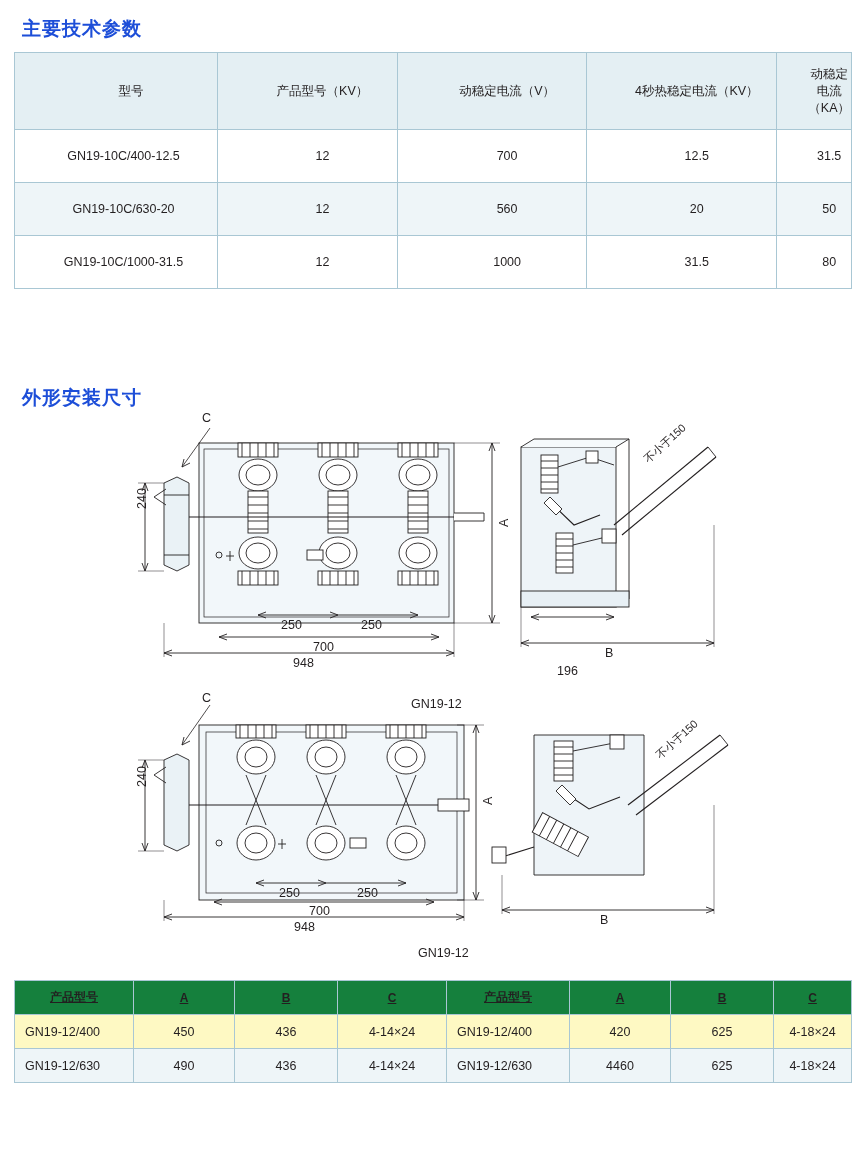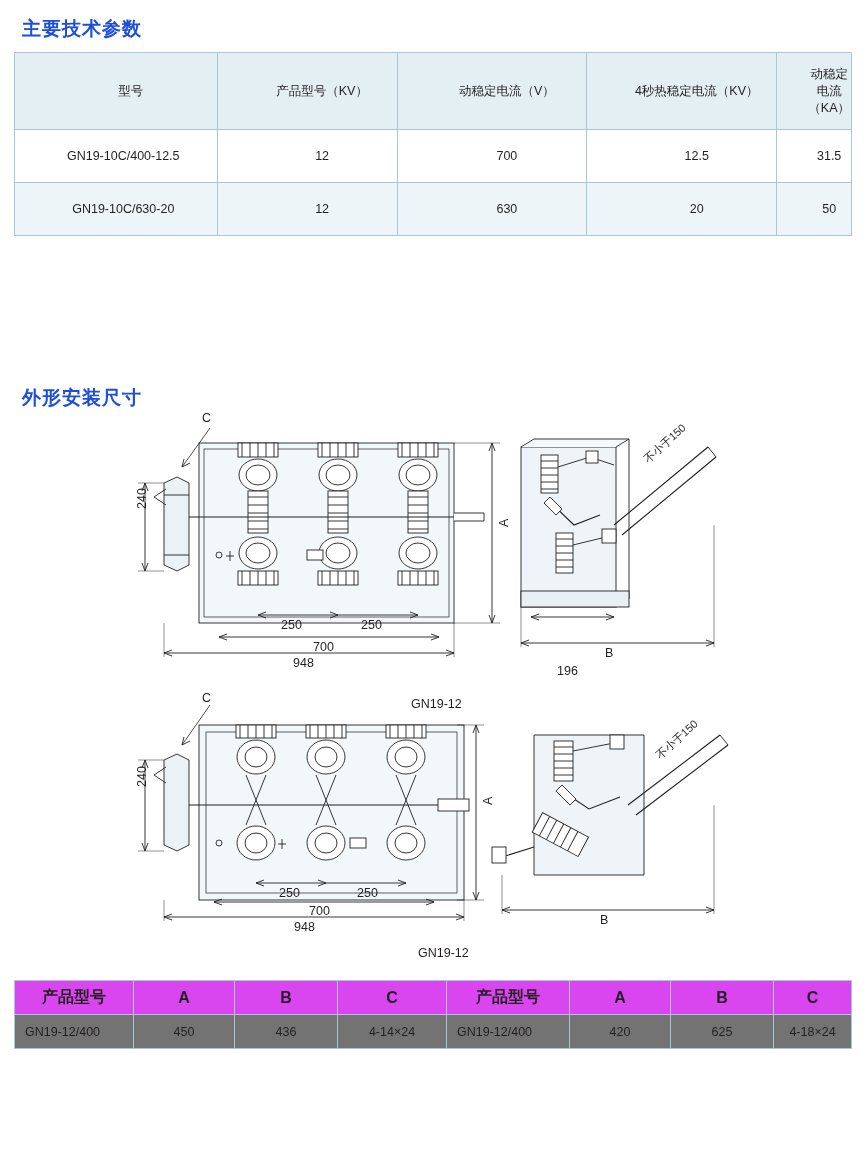--- a/index.html
+++ b/index.html
@@ -59,22 +59,22 @@
   #dim-table{
     position:absolute;left:14px;top:980px;width:838px;
     font-size:12.5px;
   }
   #dim-table th,#dim-table td{
     border:1px solid #a9c7d4;
     text-align:center;
     height:31px;
     font-weight:normal;
   }
-  #dim-table thead th{background:#d946ef;font-weight:bold;font-size:16px;}
-  #dim-table tbody td{background:#737373;}
+  #dim-table thead th{background:#15803d;font-weight:bold;font-size:12px;text-decoration:underline;}
+  #dim-table tbody td{background:#fef9c3;}
   #dim-table tbody tr:nth-child(even) td{background:#eef5f8;}
   #dim-table td.m{text-align:left;padding-left:10px;}
 
   
   #drawing{
     position:absolute;left:14px;top:405px;width:838px;height:565px;
   }
   .cap{
     position:absolute;
     font-size:12.5px;
@@ -103,23 +103,30 @@
       <tr>
         <td class="model">GN19-10C/400-12.5</td>
         <td>12</td>
         <td>700</td>
         <td>12.5</td>
         <td>31.5</td>
       </tr>
       <tr>
         <td class="model">GN19-10C/630-20</td>
         <td>12</td>
-        <td>630</td>
+        <td>560</td>
         <td>20</td>
         <td>50</td>
+      </tr>
+      <tr>
+        <td class="model">GN19-10C/1000-31.5</td>
+        <td>12</td>
+        <td>1000</td>
+        <td>31.5</td>
+        <td>80</td>
       </tr>
     </tbody>
   </table>
 
   <h2 class="section" id="title2">外形安装尺寸</h2>
 
   <div id="drawing">
     <svg width="838" height="565" viewBox="0 0 838 565">
       <g stroke="#231f20" fill="none" stroke-width="0.9">
 
@@ -369,16 +376,26 @@
       <tr>
         <td class="m">GN19-12/400</td>
         <td>450</td>
         <td>436</td>
         <td>4-14×24</td>
         <td class="m">GN19-12/400</td>
         <td>420</td>
         <td>625</td>
         <td>4-18×24</td>
       </tr>
+      <tr>
+        <td class="m">GN19-12/630</td>
+        <td>490</td>
+        <td>436</td>
+        <td>4-14×24</td>
+        <td class="m">GN19-12/630</td>
+        <td>4460</td>
+        <td>625</td>
+        <td>4-18×24</td>
+      </tr>
     </tbody>
   </table>
 
 </div>
 
 </body></html>

